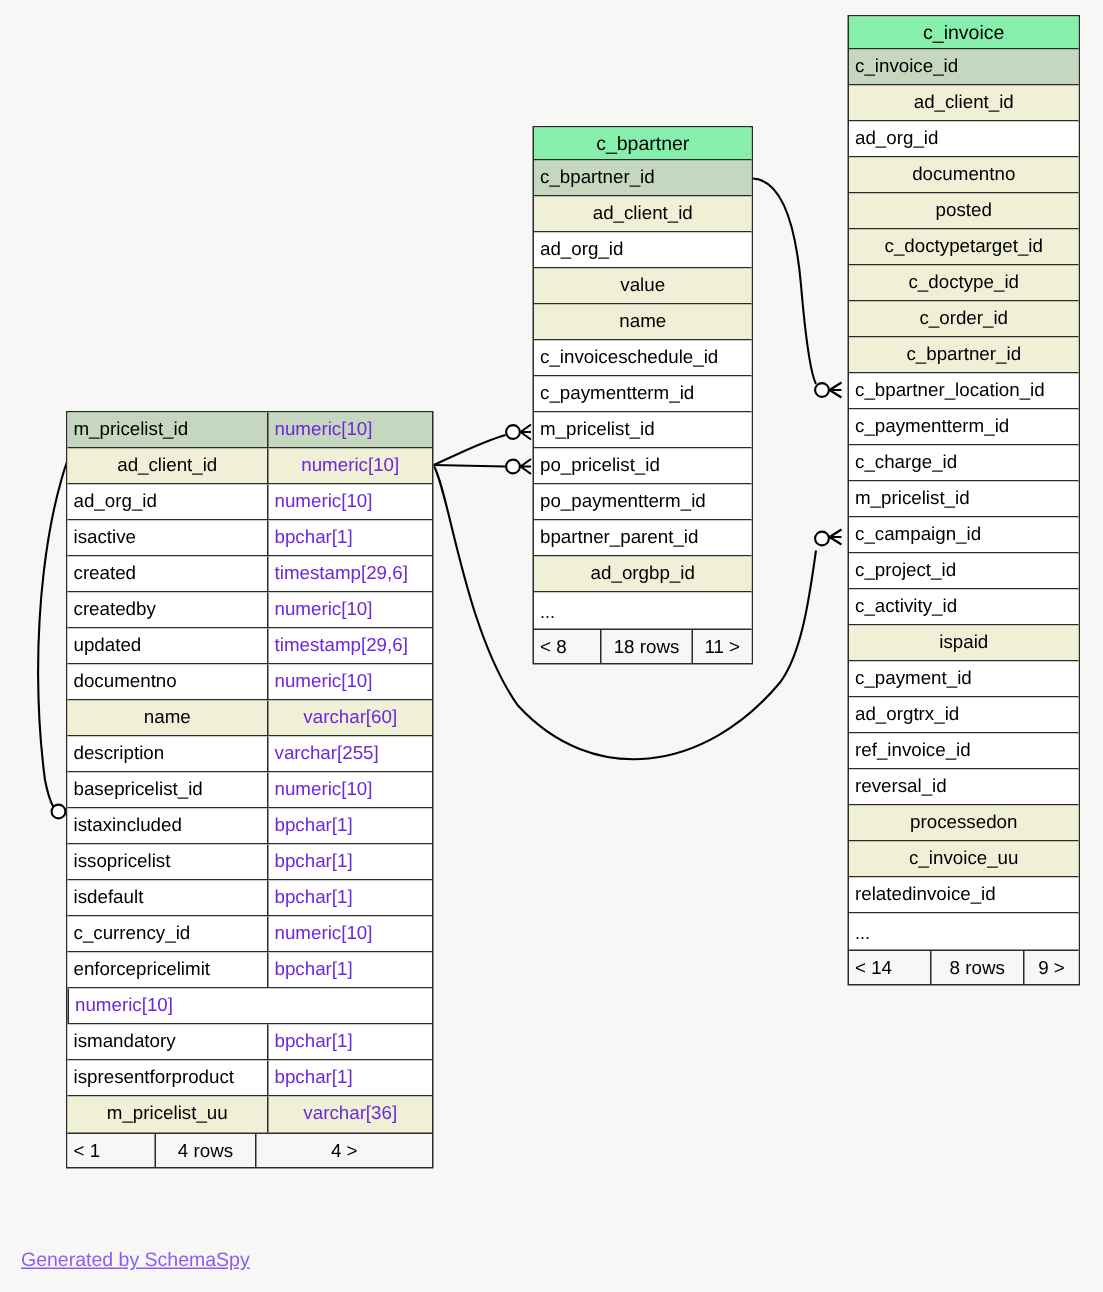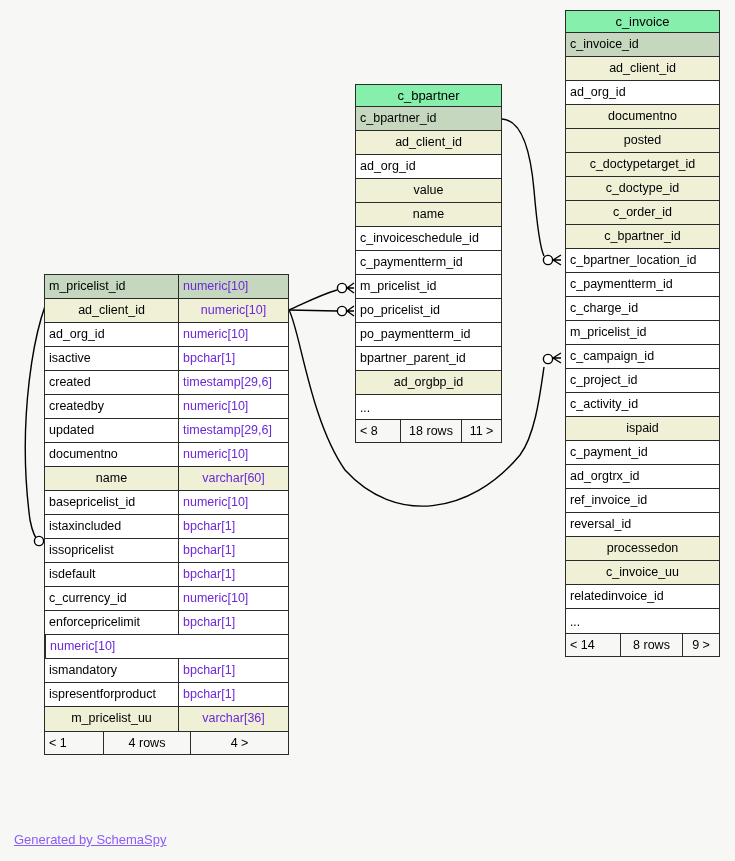--- a/index.html
+++ b/index.html
@@ -107,21 +107,21 @@
     white-space: nowrap;
   }
   .foot-prev { text-align: left; }
   .foot-rows { text-align: center; border-left: 1px solid #2b2b2b; border-right: 1px solid #2b2b2b; }
   .foot-next { text-align: center; }
 
   
   #tbl-m_pricelist { left: 44px; top: 274px; width: 245px; }
   #tbl-m_pricelist .cell-type { width: 110px; }
   #tbl-m_pricelist .foot-prev { width: 58px; }
-  #tbl-m_pricelist .foot-rows { width: 88px; }
+  #tbl-m_pricelist .foot-rows { width: 68px; }
   #tbl-m_pricelist .foot-next { flex: 1 1 auto; }
 
   
   #tbl-c_bpartner { left: 355px; top: 84px; width: 147px; }
   #tbl-c_bpartner .foot-prev { width: 44px; }
   #tbl-c_bpartner .foot-rows { width: 62px; }
   #tbl-c_bpartner .foot-next { flex: 1 1 auto; }
 
   
   #tbl-c_invoice { left: 565px; top: 10px; width: 155px; }
@@ -208,20 +208,24 @@
         </div>
       <div class="row">
           <div class="cell-name">documentno</div>
           <div class="cell-type">numeric[10]</div>
         </div>
       <div class="row fk">
           <div class="cell-name">name</div>
           <div class="cell-type">varchar[60]</div>
         </div>
       <div class="row">
+          <div class="cell-name">description</div>
+          <div class="cell-type">varchar[255]</div>
+        </div>
+      <div class="row">
           <div class="cell-name">basepricelist_id</div>
           <div class="cell-type">numeric[10]</div>
         </div>
       <div class="row">
           <div class="cell-name">istaxincluded</div>
           <div class="cell-type">bpchar[1]</div>
         </div>
       <div class="row">
           <div class="cell-name">issopricelist</div>
           <div class="cell-type">bpchar[1]</div>

